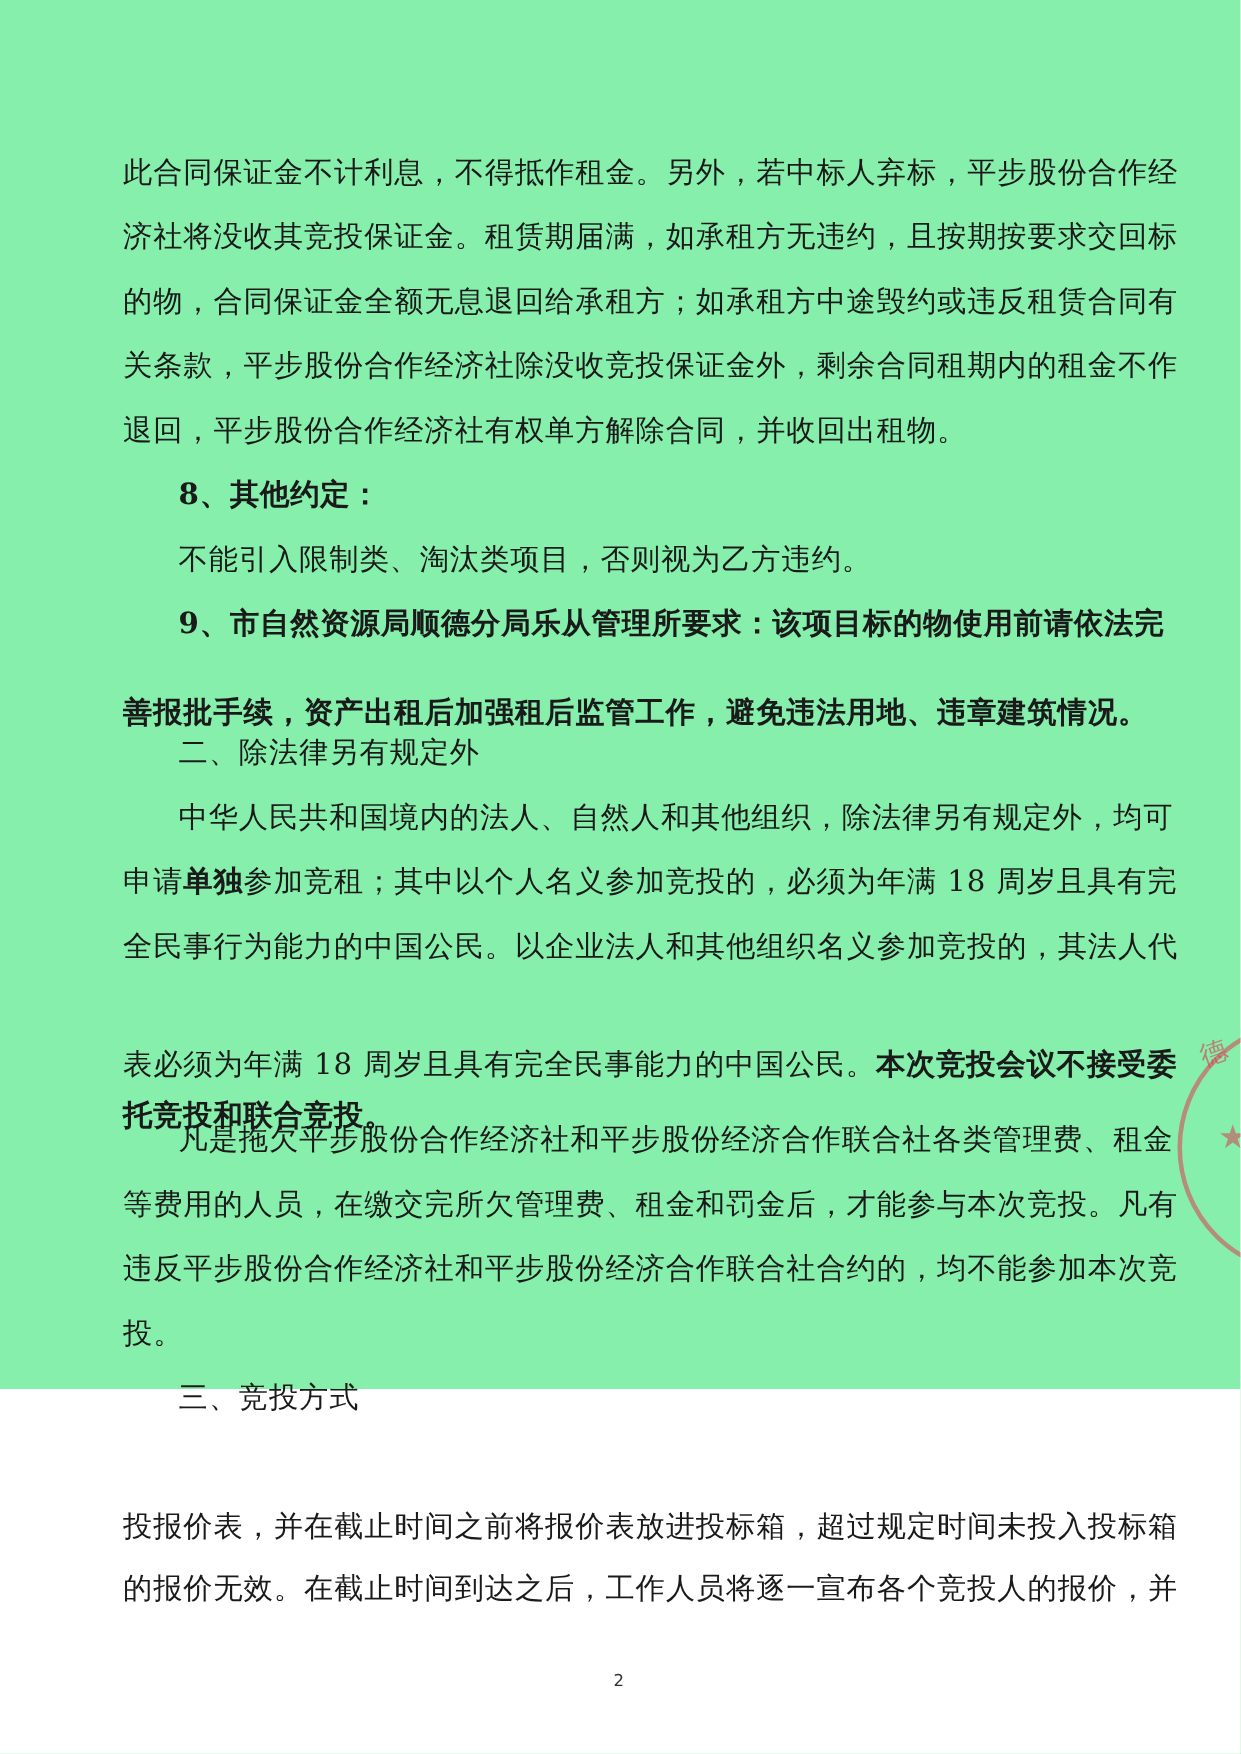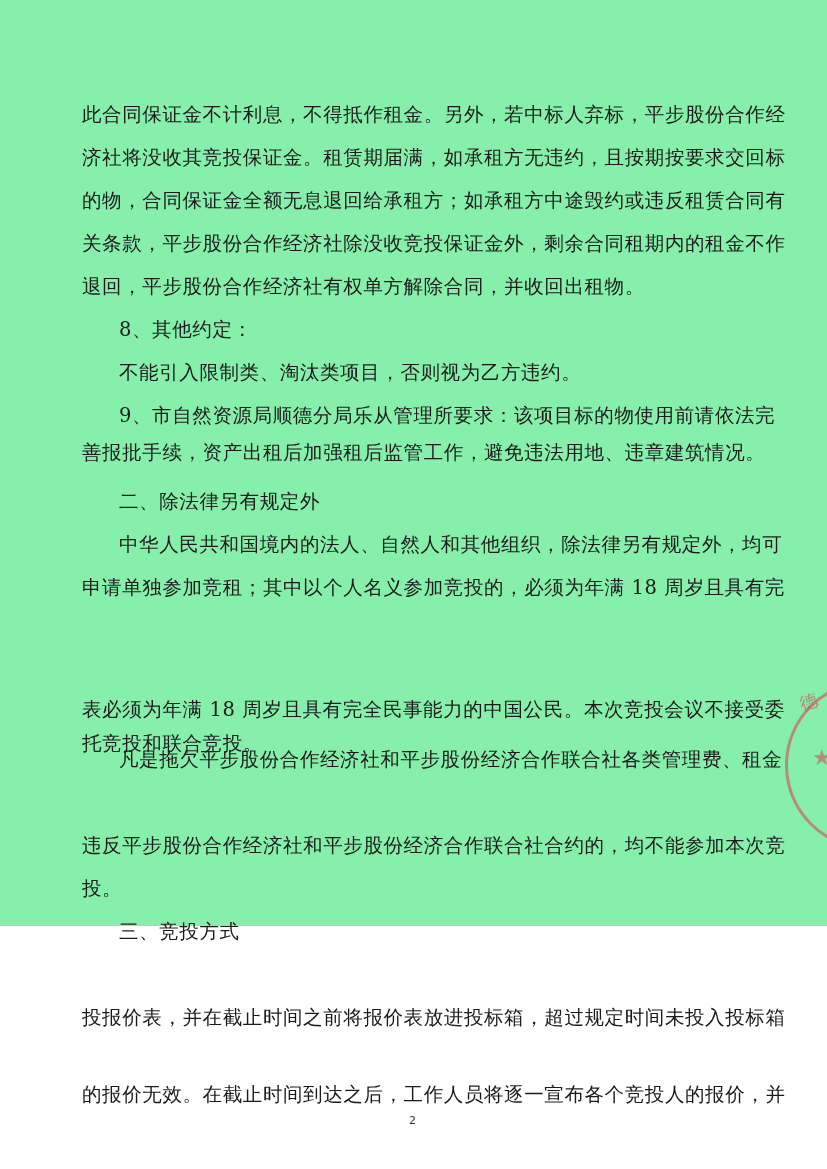--- a/index.html
+++ b/index.html
@@ -1,21 +1,21 @@
 <!DOCTYPE html>
 <html><head>
   <meta charset="utf-8">
   <style>
     html, body { margin: 0; padding: 0; background: #ffffff; }
     body { width: 827px; height: 1169px; position: relative; overflow: hidden;
            font-family: "DejaVu Serif", "Liberation Serif", serif; color: #1a1a1a; }
     .page { position: absolute; left: 0; top: 0; width: 827px; height: 926px; background: #86efac; }
     .line { position: absolute; left: 82px; font-size: 19.5px; line-height: 24px; white-space: nowrap; letter-spacing: 0.6px; }
     .indent { left: 119px; }
-    .b { font-weight: normal; }
+    .b { font-weight: bold; }
     .pagenum { position: absolute; left: 409px; top: 1114px; font-family: "DejaVu Sans", "Liberation Sans", sans-serif; font-size: 11px; color: #333; }
     .stamp { position: absolute; left: 785px; top: 680px; width: 170px; height: 170px; border-radius: 50%;
              border: 3px solid rgba(220,60,80,0.55); box-sizing: border-box; }
     .stamp-text { position: absolute; left: 800px; top: 690px; color: rgba(215,60,85,0.6); font-size: 18px; transform: rotate(-20deg); }
     .stamp-star { position: absolute; left: 812px; top: 745px; color: rgba(215,60,85,0.55); font-size: 22px; }
   </style>
 </head>
 <body>
 
 <div class="page">
@@ -23,39 +23,41 @@
   <div class="line" style="top:103px">此合同保证金不计利息，不得抵作租金。另外，若中标人弃标，平步股份合作经</div>
   <div class="line" style="top:146px">济社将没收其竞投保证金。租赁期届满，如承租方无违约，且按期按要求交回标</div>
   <div class="line" style="top:232px">关条款，平步股份合作经济社除没收竞投保证金外，剩余合同租期内的租金不作</div>
   <div class="line" style="top:189px">的物，合同保证金全额无息退回给承租方；如承租方中途毁约或违反租赁合同有</div>
   <div class="line" style="top:275px">退回，平步股份合作经济社有权单方解除合同，并收回出租物。</div>
 
   <div class="line indent b" style="top:318px">8、其他约定：</div>
   <div class="line indent" style="top:361px">不能引入限制类、淘汰类项目，否则视为乙方违约。</div>
 
   <div class="line indent b" style="top:404px">9、市自然资源局顺德分局乐从管理所要求：该项目标的物使用前请依法完</div>
-  <div class="line b" style="top:441px">善报批手续，资产出租后加强租后监管工作，避免违法用地、违章建筑情况。</div>
+  <div class="line b" style="top:463px">善报批手续，资产出租后加强租后监管工作，避免违法用地、违章建筑情况。</div>
 
   <div class="line indent" style="top:490px">二、除法律另有规定外</div>
 
   <div class="line indent" style="top:533px">中华人民共和国境内的法人、自然人和其他组织，除法律另有规定外，均可</div>
   <div class="line" style="top:576px">
     <span>申请</span><span class="b">单独</span><span>参加竞租；其中以个人名义参加竞投的，必须为年满 18 周岁且具有完</span>
   </div>
+  <div class="line" style="top:619px">全民事行为能力的中国公民。以企业法人和其他组织名义参加竞投的，其法人代</div>
   <div class="line" style="top:698px">
     <span>表必须为年满 18 周岁且具有完全民事能力的中国公民。</span><span class="b">本次竞投会议不接受委</span>
   </div>
   <div class="line b" style="top:732px">托竞投和联合竞投。</div>
 
   <div class="line indent" style="top:748px">凡是拖欠平步股份合作经济社和平步股份经济合作联合社各类管理费、租金</div>
+  <div class="line" style="top:791px">等费用的人员，在缴交完所欠管理费、租金和罚金后，才能参与本次竞投。凡有</div>
   <div class="line" style="top:834px">违反平步股份合作经济社和平步股份经济合作联合社合约的，均不能参加本次竞</div>
   <div class="line" style="top:877px">投。</div>
 
   <div class="line indent" style="top:920px">三、竞投方式</div>
   <div class="line" style="top:1006px">投报价表，并在截止时间之前将报价表放进投标箱，超过规定时间未投入投标箱</div>
-  <div class="line" style="top:1083px">的报价无效。在截止时间到达之后，工作人员将逐一宣布各个竞投人的报价，并</div>
+  <div class="line" style="top:1047px">的报价无效。在截止时间到达之后，工作人员将逐一宣布各个竞投人的报价，并</div>
 
   <div class="stamp"></div>
   <div class="stamp-text">德</div>
   <div class="stamp-star">★</div>
 
   <div class="pagenum">2</div>
 </div>
 
 </body></html>

